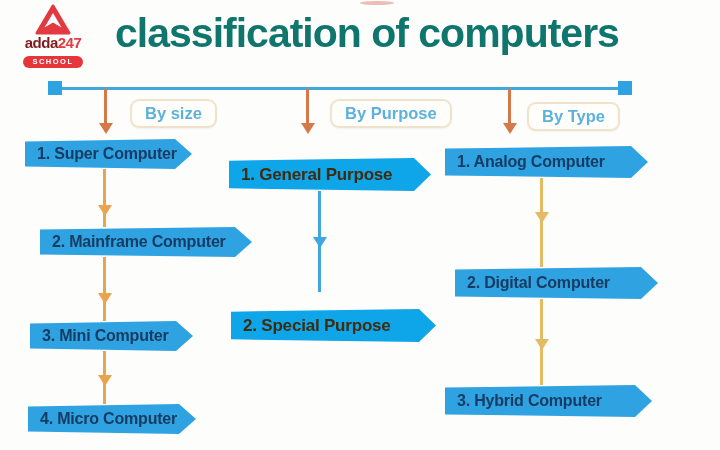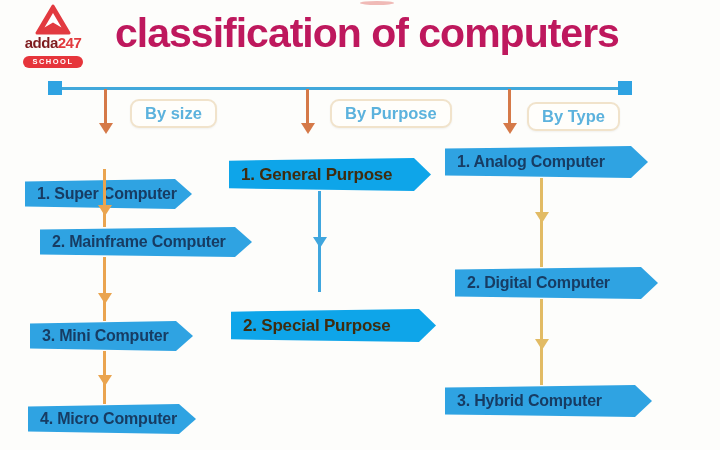--- a/index.html
+++ b/index.html
@@ -10,21 +10,21 @@
   
   .logo{position:absolute;left:14px;top:4px;width:78px;text-align:center;}
   .logo-tri{display:block;margin:0 auto;}
   .logo-word{font-size:15px;font-weight:bold;line-height:14px;letter-spacing:-0.5px;}
   .logo-word .brand{color:#7e1b1e;}
   .logo-word .suffix{color:#e23a3e;}
   .logo-badge{display:inline-block;margin-top:2px;background:#e6353b;color:#fff;
     font-size:7.5px;font-weight:bold;letter-spacing:1.5px;padding:1.5px 9px;border-radius:6px;}
   .title{
     position:absolute;left:84px;top:10px;width:566px;text-align:center;
-    font-size:41px;font-weight:bold;letter-spacing:-1px;color:#be185d;
+    font-size:41px;font-weight:bold;letter-spacing:-1px;color:#0f766e;
   }
   .smudge{position:absolute;left:360px;top:1px;width:34px;height:4px;border-radius:50%;
     background:rgba(216,60,55,0.35);}
   
   .hline{position:absolute;left:55px;top:87px;width:570px;height:3px;background:#41a8db;}
   .endcap{position:absolute;width:14px;height:14px;background:#2fa3e2;top:81px;}
   .conn{position:absolute;width:3px;background-color:currentColor;}
   .conn .head{position:absolute;left:50%;transform:translateX(-50%);width:0;height:0;
     border-left:7px solid transparent;border-right:7px solid transparent;border-top:11px solid;}
   .c-terra{color:#d57948;}
@@ -75,21 +75,21 @@
       <div class="head" style="top:34px;"></div>
     </div>
   <div class="conn c-terra" style="left:508px;top:89px;height:35px;">
       <div class="head" style="top:34px;"></div>
     </div>
 
   <div class="tag" style="left:130px;top:99px;">By size</div>
   <div class="tag" style="left:330px;top:99px;">By Purpose</div>
   <div class="tag" style="left:527px;top:102px;">By Type</div>
 
-  <div class="abox blue" style="left:25px;top:139px;width:167px;margin-top:40px;">1. Super Computer</div>
+  <div class="abox blue" style="left:25px;top:139px;width:167px;">1. Super Computer</div>
   <div class="conn c-orange" style="left:103px;top:169px;height:58px;">
       <div class="head" style="top:36px;"></div>
     </div>
   <div class="abox blue" style="left:20px;top:227px;width:212px;margin-left:20px;">2. Mainframe Computer</div>
   <div class="conn c-orange" style="left:103px;top:257px;height:64px;">
       <div class="head" style="top:36px;"></div>
     </div>
   <div class="abox blue" style="left:30px;top:321px;width:163px;">3. Mini Computer</div>
   <div class="conn c-orange" style="left:103px;top:351px;height:53px;">
       <div class="head" style="top:24px;"></div>

